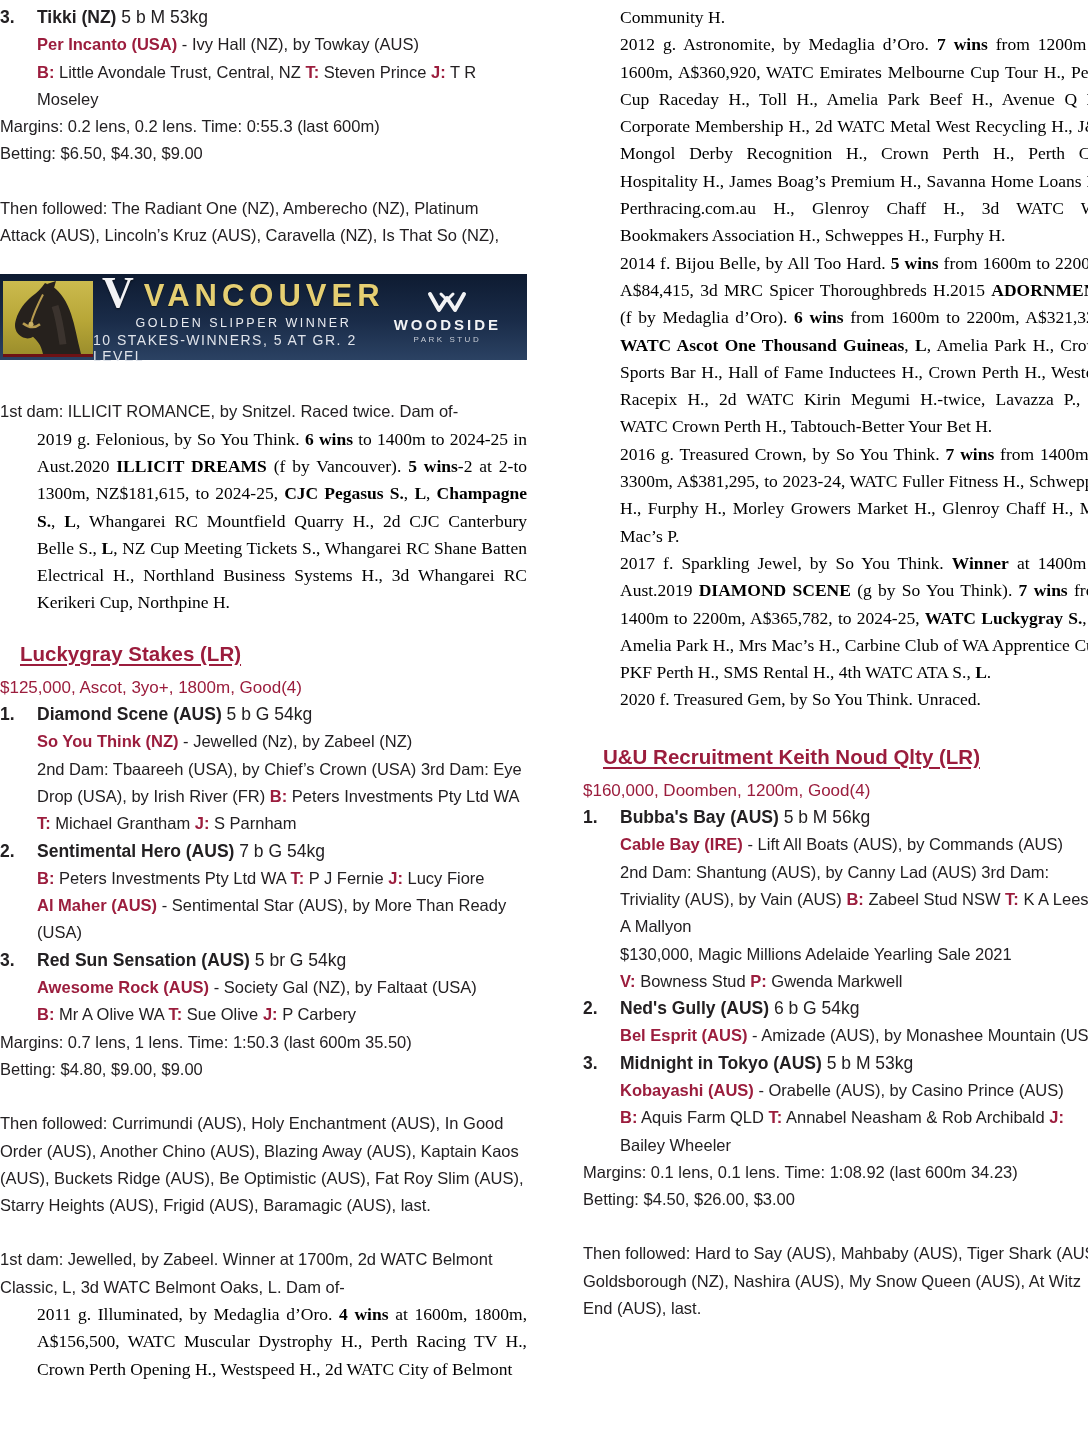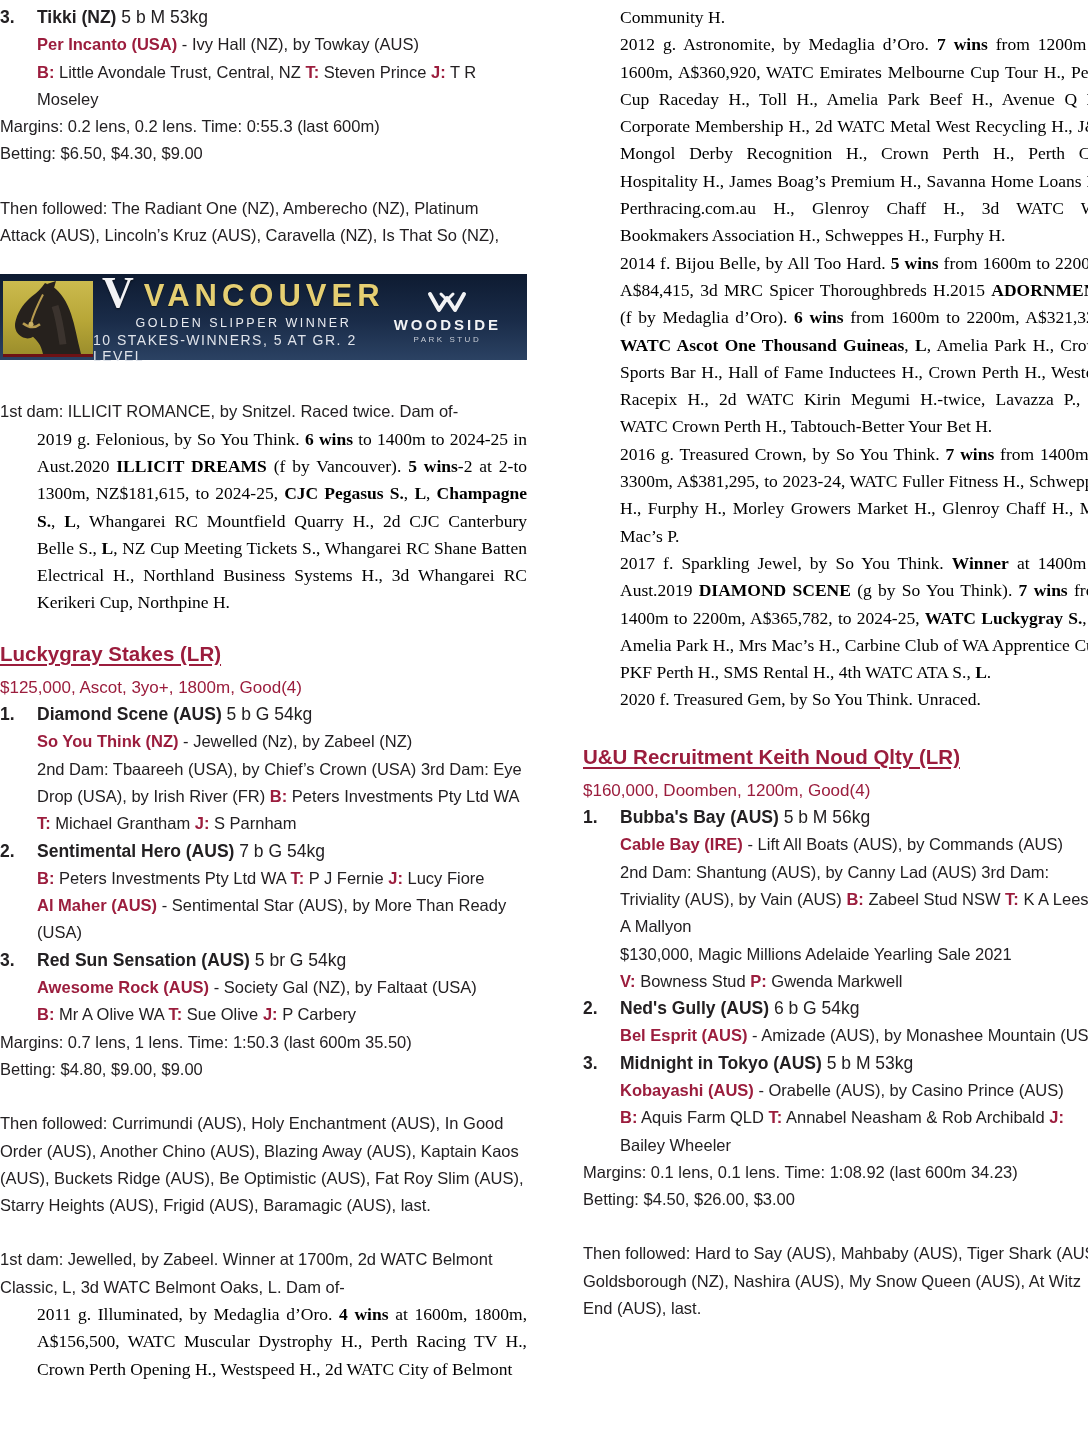--- a/index.html
+++ b/index.html
@@ -24,21 +24,21 @@
   .para.entry{position:relative;padding-left:37px;font-size:17.5px;}
   .para.entry .num{position:absolute;left:0;top:0;font-weight:700;}
   .para.sub{margin-left:37px;}
   .para.serif{
     margin-left:37px;text-align:justify;
     font-family:"Liberation Serif",serif;font-size:17.5px;color:var(--serif-text);
   }
   .para.heading{
     font-size:20.5px;font-weight:700;color:var(--accent);
     text-decoration:underline;text-underline-offset:3px;
-    margin-bottom:7px;line-height:26px;
+    margin-bottom:7px;line-height:26px;margin-left:20px;
   }
   .para.subhead{font-size:17px;color:var(--accent);line-height:27.3px;}
   .seg-b{font-weight:700;}
   .seg-m{font-weight:700;color:var(--accent);}
   .gap{width:100%;}
 
   
   #banner{
     height:86px;margin:25px 0 38px 0;display:flex;align-items:stretch;
     background:linear-gradient(180deg,#0e1b31 0%,#1a2c49 55%,#2b4263 100%);

